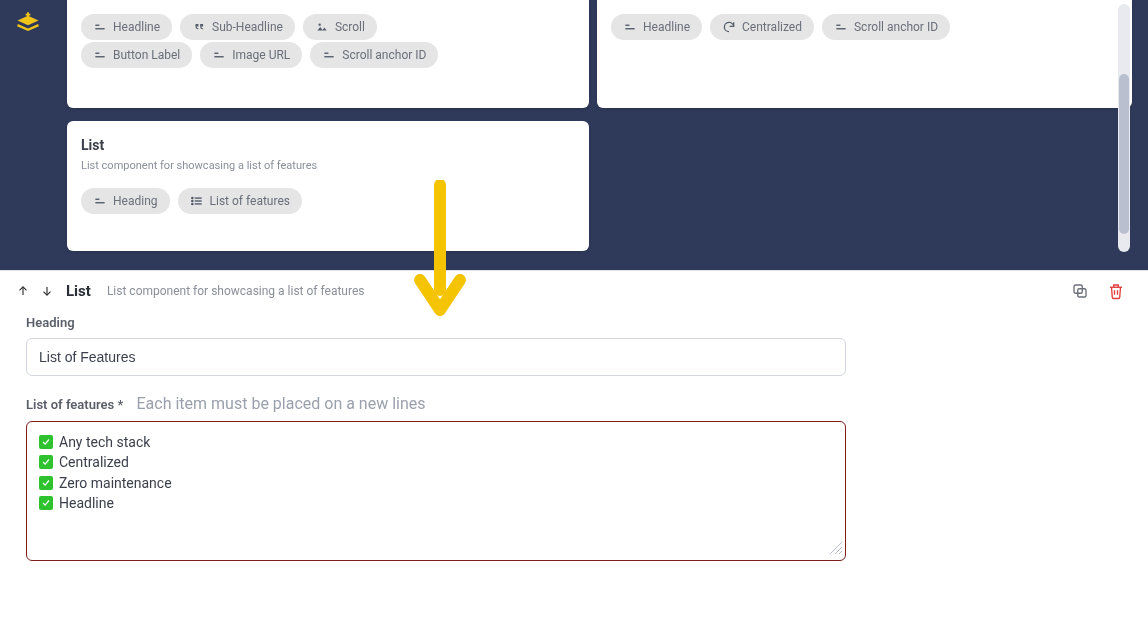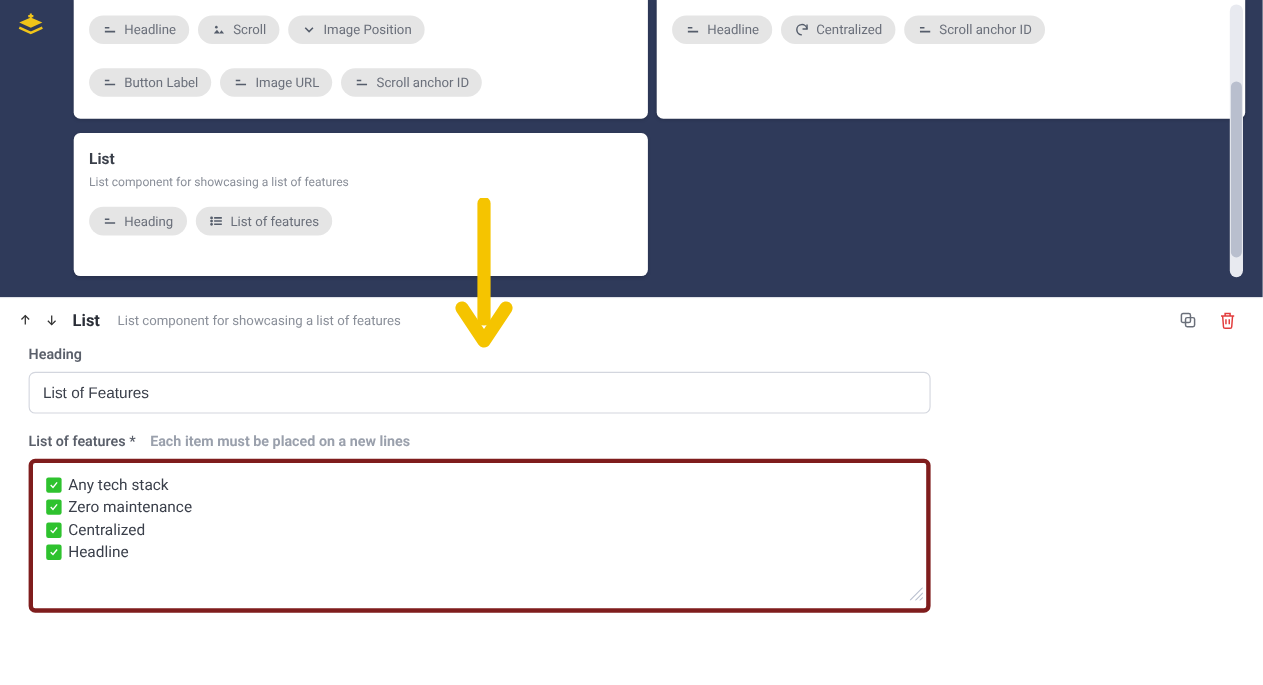--- a/index.html
+++ b/index.html
@@ -38,24 +38,24 @@
   .arrow-btn { width:18px; height:18px; display:inline-flex; align-items:center; justify-content:center; cursor:pointer; color:#333; }
   .arrow-btn svg { width:14px; height:14px; }
   .editor-title { font-size:15px; font-weight:700; color:#2a2e37; margin-left:4px; }
   .editor-desc { font-size:12px; color:#8a8f99; margin-left:10px; }
   .editor-actions { margin-left:auto; display:flex; align-items:center; gap:16px; }
   .action-btn { width:20px; height:20px; display:inline-flex; align-items:center; justify-content:center; cursor:pointer; }
   .action-btn svg { width:18px; height:18px; }
 
   .form-group { margin: 0 12px 18px 12px; }
   .form-label { font-size:13px; color:#5a5f6a; font-weight:600; margin-bottom:8px; display:block; }
-  .form-hint { font-size:13px; color:#9aa0ac; font-weight:700; margin-left:10px; }
+  .form-hint { font-size:16px; color:#9aa0ac; font-weight:400; margin-left:10px; }
   .req { color:#5a5f6a; }
   .text-input { width: 820px; max-width:100%; border:1px solid #d3d6de; border-radius:6px; padding:10px 12px; font-size:14px; color:#3a3f4a; background:#fff; }
-  .textarea { width: 820px; max-width:100%; border:4px solid #7f1d1d; border-radius:6px; padding:10px 12px; font-size:14px; color:#3a3f4a; background:#fff; resize:both; min-height:140px; }
+  .textarea { width: 820px; max-width:100%; border:1px solid #7f1d1d; border-radius:6px; padding:10px 12px; font-size:14px; color:#3a3f4a; background:#fff; resize:both; min-height:140px; }
 
   .feat-line { display:flex; align-items:center; gap:6px; line-height:1.45; }
   .chk { width:14px; height:14px; background:#2ec22e; display:inline-flex; align-items:center; justify-content:center; border-radius:2px; flex-shrink:0; }
   .chk svg { width:10px; height:10px; stroke:#fff; }
 </style>
 </head>
 <body>
 
 <div class="top-region">
 
@@ -78,36 +78,36 @@
               <svg viewBox="0 0 24 24" fill="none" stroke="currentColor" stroke-width="2.4">
                 <line x1="4" y1="9" x2="11" y2="9"></line>
                 <line x1="4" y1="15" x2="20" y2="15"></line>
               </svg>
             </span>
             <span>Headline</span>
           </span>
           <span class="pill">
             <span class="ico">
               <svg viewBox="0 0 24 24" fill="currentColor">
+                <path d="M7 7h4v4H8c0 2 1 3 3 3v2c-3 0-5-2-5-5V7zm8 0h4v4h-3c0 2 1 3 3 3v2c-3 0-5-2-5-5V7z"></path>
+              </svg>
+            </span>
+            <span>Sub-Headline</span>
+          </span>
+          <span class="pill">
+            <span class="ico">
+              <svg viewBox="0 0 24 24" fill="currentColor">
                 <circle cx="8" cy="8" r="2"></circle>
                 <path d="M4 18l5-6 4 5 3-4 4 5H4z"></path>
               </svg>
             </span>
             <span>Scroll</span>
           </span>
-          <span class="pill">
-            <span class="ico">
-              <svg viewBox="0 0 24 24" fill="none" stroke="currentColor" stroke-width="2.4">
-                <path d="M6 9l6 6 6-6"></path>
-              </svg>
-            </span>
-            <span>Image Position</span>
-          </span>
-        </div>
-      <div class="pill-row" id="leftTopRow2" style="margin-top:22px;">
+        </div>
+      <div class="pill-row" id="leftTopRow2" style="margin-top:2px;">
           <span class="pill">
             <span class="ico">
               <svg viewBox="0 0 24 24" fill="none" stroke="currentColor" stroke-width="2.4">
                 <line x1="4" y1="9" x2="11" y2="9"></line>
                 <line x1="4" y1="15" x2="20" y2="15"></line>
               </svg>
             </span>
             <span>Button Label</span>
           </span>
           <span class="pill">
@@ -260,29 +260,29 @@
             </svg>
           </span>
           <span>Any tech stack</span>
         </div>
         <div class="feat-line">
           <span class="chk">
             <svg viewBox="0 0 24 24" fill="none" stroke-width="3">
               <path d="M5 12l5 5 9-11"></path>
             </svg>
           </span>
+          <span>Centralized</span>
+        </div>
+        <div class="feat-line">
+          <span class="chk">
+            <svg viewBox="0 0 24 24" fill="none" stroke-width="3">
+              <path d="M5 12l5 5 9-11"></path>
+            </svg>
+          </span>
           <span>Zero maintenance</span>
-        </div>
-        <div class="feat-line">
-          <span class="chk">
-            <svg viewBox="0 0 24 24" fill="none" stroke-width="3">
-              <path d="M5 12l5 5 9-11"></path>
-            </svg>
-          </span>
-          <span>Centralized</span>
         </div>
         <div class="feat-line">
           <span class="chk">
             <svg viewBox="0 0 24 24" fill="none" stroke-width="3">
               <path d="M5 12l5 5 9-11"></path>
             </svg>
           </span>
           <span>Headline</span>
         </div>
         <div style="position: absolute; right: 3px; bottom: 3px;"><svg width="12" height="12" viewBox="0 0 12 12">

